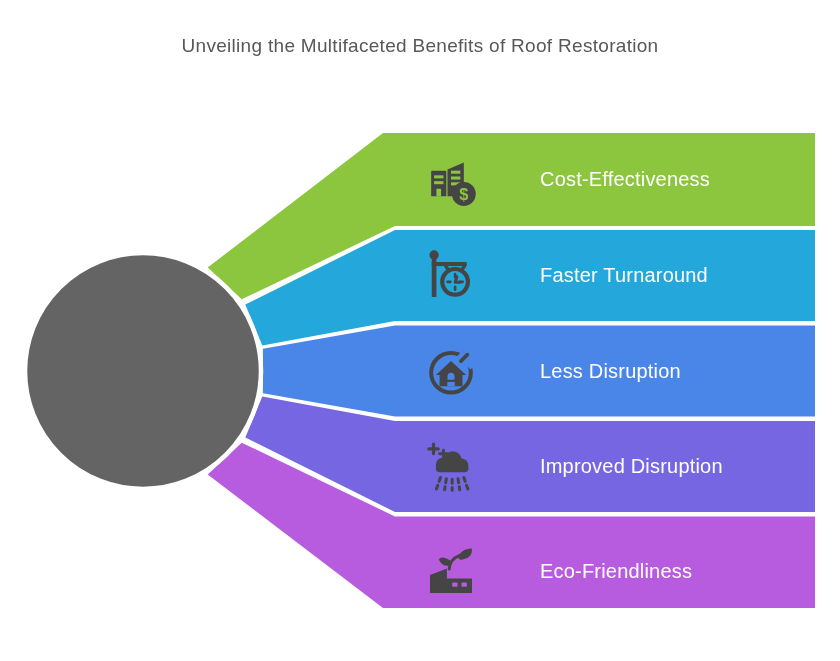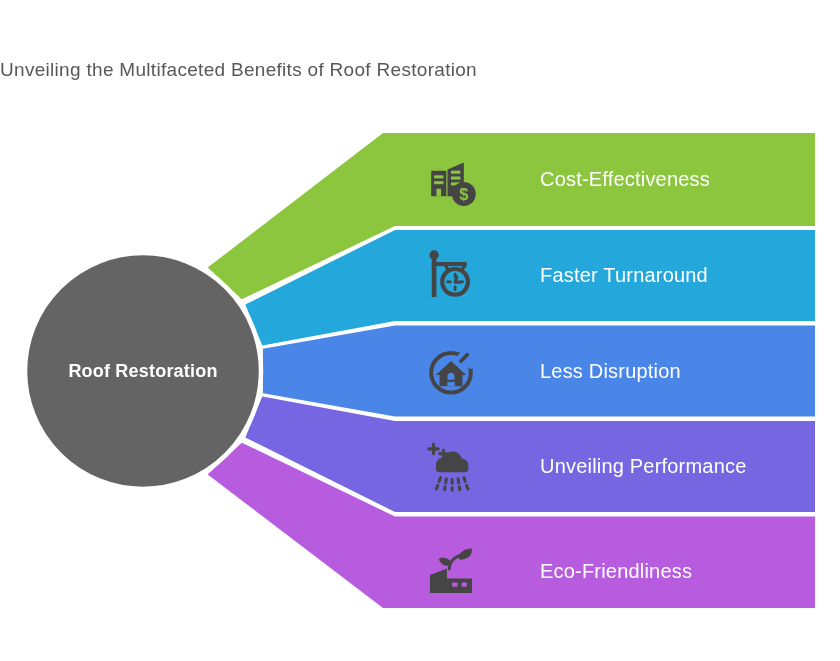--- a/index.html
+++ b/index.html
@@ -1,22 +1,22 @@
 <!DOCTYPE html>
 <html><head>
 <meta charset="utf-8">
 <style>
   html,body{margin:0;padding:0;background:#ffffff;}
   .canvas{
     position:relative;width:840px;height:661px;background:#ffffff;overflow:hidden;
     font-family:"Liberation Sans", sans-serif;
   }
   .title{
-    position:absolute;top:59px;left:0;width:840px;margin:0;
-    text-align:left;font-size:19px;font-weight:400;color:#58585A;letter-spacing:.3px;
+    position:absolute;top:35px;left:0;width:840px;margin:0;
+    text-align:center;font-size:19px;font-weight:400;color:#58585A;letter-spacing:.3px;
   }
   .fan{position:absolute;left:0;top:0;width:840px;height:661px;}
   .center-label{
     position:absolute;left:24px;top:252px;width:238px;height:238px;
     display:flex;align-items:center;justify-content:center;
     color:#ffffff;font-weight:bold;font-size:18px;letter-spacing:.2px;
   }
   .row{
     position:absolute;left:423px;width:392px;
     display:flex;align-items:center;gap:14px;
@@ -40,21 +40,20 @@
 
   <svg class="fan" viewBox="0 0 840 661" aria-hidden="true">
     <path d="M 207.7,267.5 L 383,133 H 815 V 226 H 395 L 241.7,299.3 Z" fill="#8CC63F"></path>
     <path d="M 245.3,304.5 L 395,230 H 815 V 321 H 395 L 262.3,345.6 Z" fill="#24A8DB"></path>
     <path d="M 262.9,348.8 L 395,325.5 H 815 V 416.5 H 395 L 262.9,393.2 Z" fill="#4A86E8"></path>
     <path d="M 262.3,396.4 L 395,421 H 815 V 512 H 395 L 245.3,437.5 Z" fill="#7766E2"></path>
     <path d="M 241.7,442.7 L 395,516.5 H 815 V 608 H 383 L 207.7,474.5 Z" fill="#B85CDF"></path>
     <circle cx="143" cy="371" r="118" stroke="#ffffff" stroke-width="4.5" fill="#646464"></circle>
   </svg>
 
-  <div class="center-label">Roof Restoration</div>
 
   <div class="row r1">
     <svg class="icon" viewBox="0 0 48 48" aria-hidden="true">
       <g fill="#454545">
         <rect x="7" y="16" width="13" height="22" rx="1"></rect>
         <path d="M21,15 L35,9 V38 H21 Z"></path>
       </g>
       <g fill="#8CC63F">
         <rect x="9.5" y="20" width="8" height="2.6"></rect>
         <rect x="9.5" y="25" width="8" height="2.6"></rect>
@@ -115,21 +114,21 @@
         <rect x="11" y="21.5" width="28" height="7" rx="3.5"></rect>
       </g>
       <g fill="none" stroke-width="2.6" stroke-linecap="round" stroke-dasharray="3.5 3.5" stroke="#454545">
         <path d="M15,33 L11.5,43"></path>
         <path d="M20,34 L18.5,43.5"></path>
         <path d="M25,34.5 V44"></path>
         <path d="M30,34 L31.5,43.5"></path>
         <path d="M35,33 L38.5,43"></path>
       </g>
     </svg>
-    <span class="label">Unveiling Performance</span>
+    <span class="label">Improved Disruption</span>
   </div>
 
   <div class="row r5">
     <svg class="icon" viewBox="0 0 48 48" aria-hidden="true">
       <g fill="#454545">
         <path d="M6,26.5 L20.5,21 V29.5 H42 V42 H6 Z"></path>
         <path d="M30.5,9.5 q5,-6 11.5,-5.5 q0.5,8 -8.5,9.5 q-4,0.5 -3,-4 Z"></path>
         <path d="M24.5,15 q-8,-5.5 -11,-2 q2.5,6.5 9,5.5 q3,-0.5 2,-3.5 Z"></path>
       </g>
       <path d="M22.5,21.5 q0,-8 8.5,-11.5" fill="none" stroke-width="2.6" stroke-linecap="round" stroke="#454545"></path>

